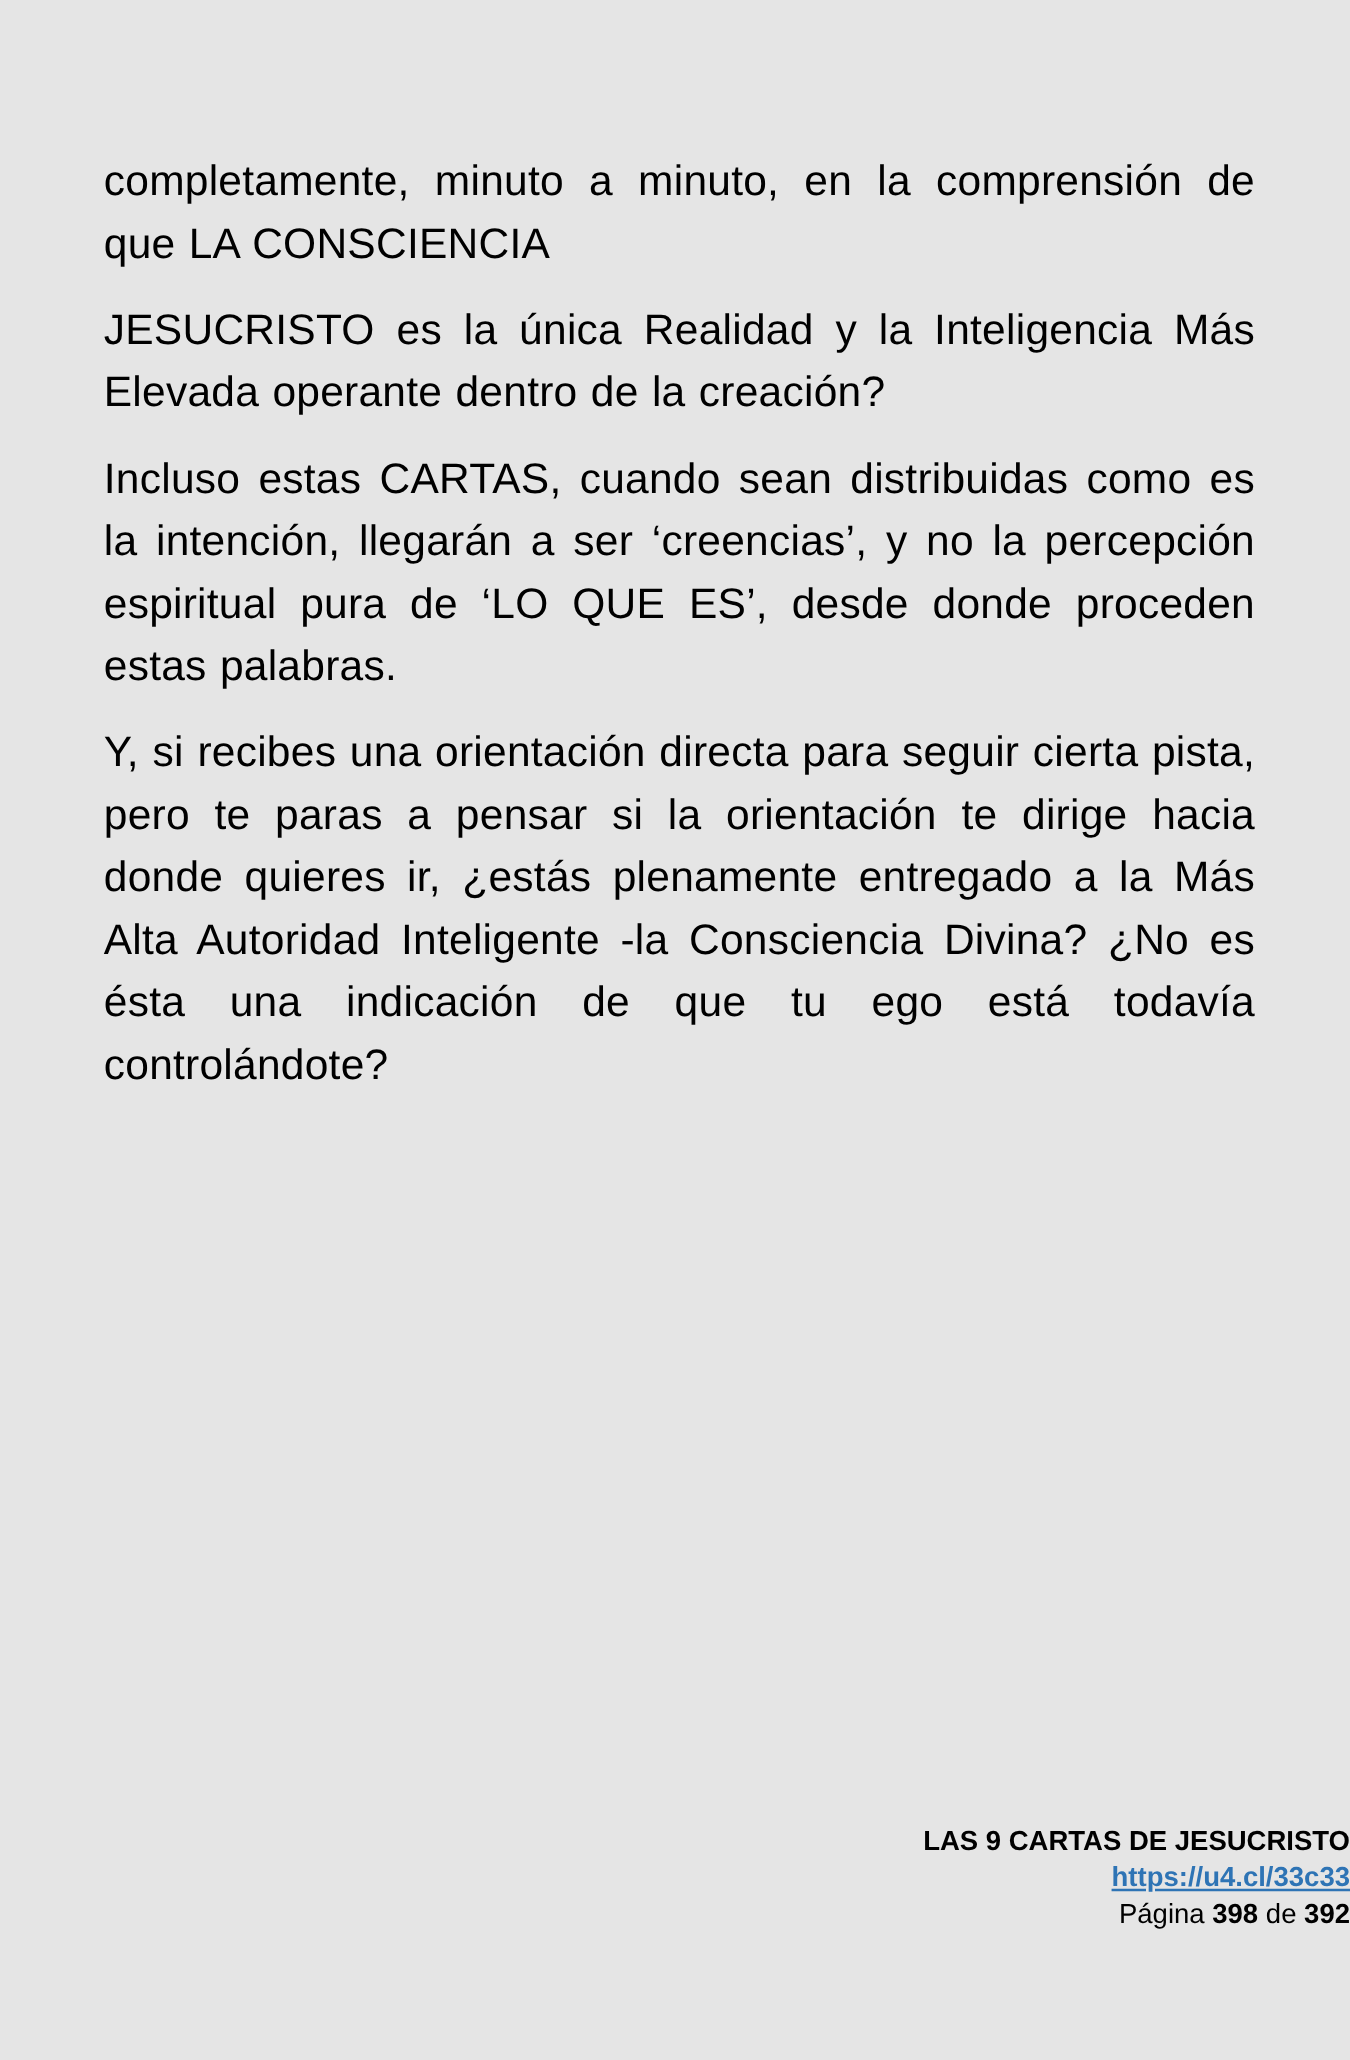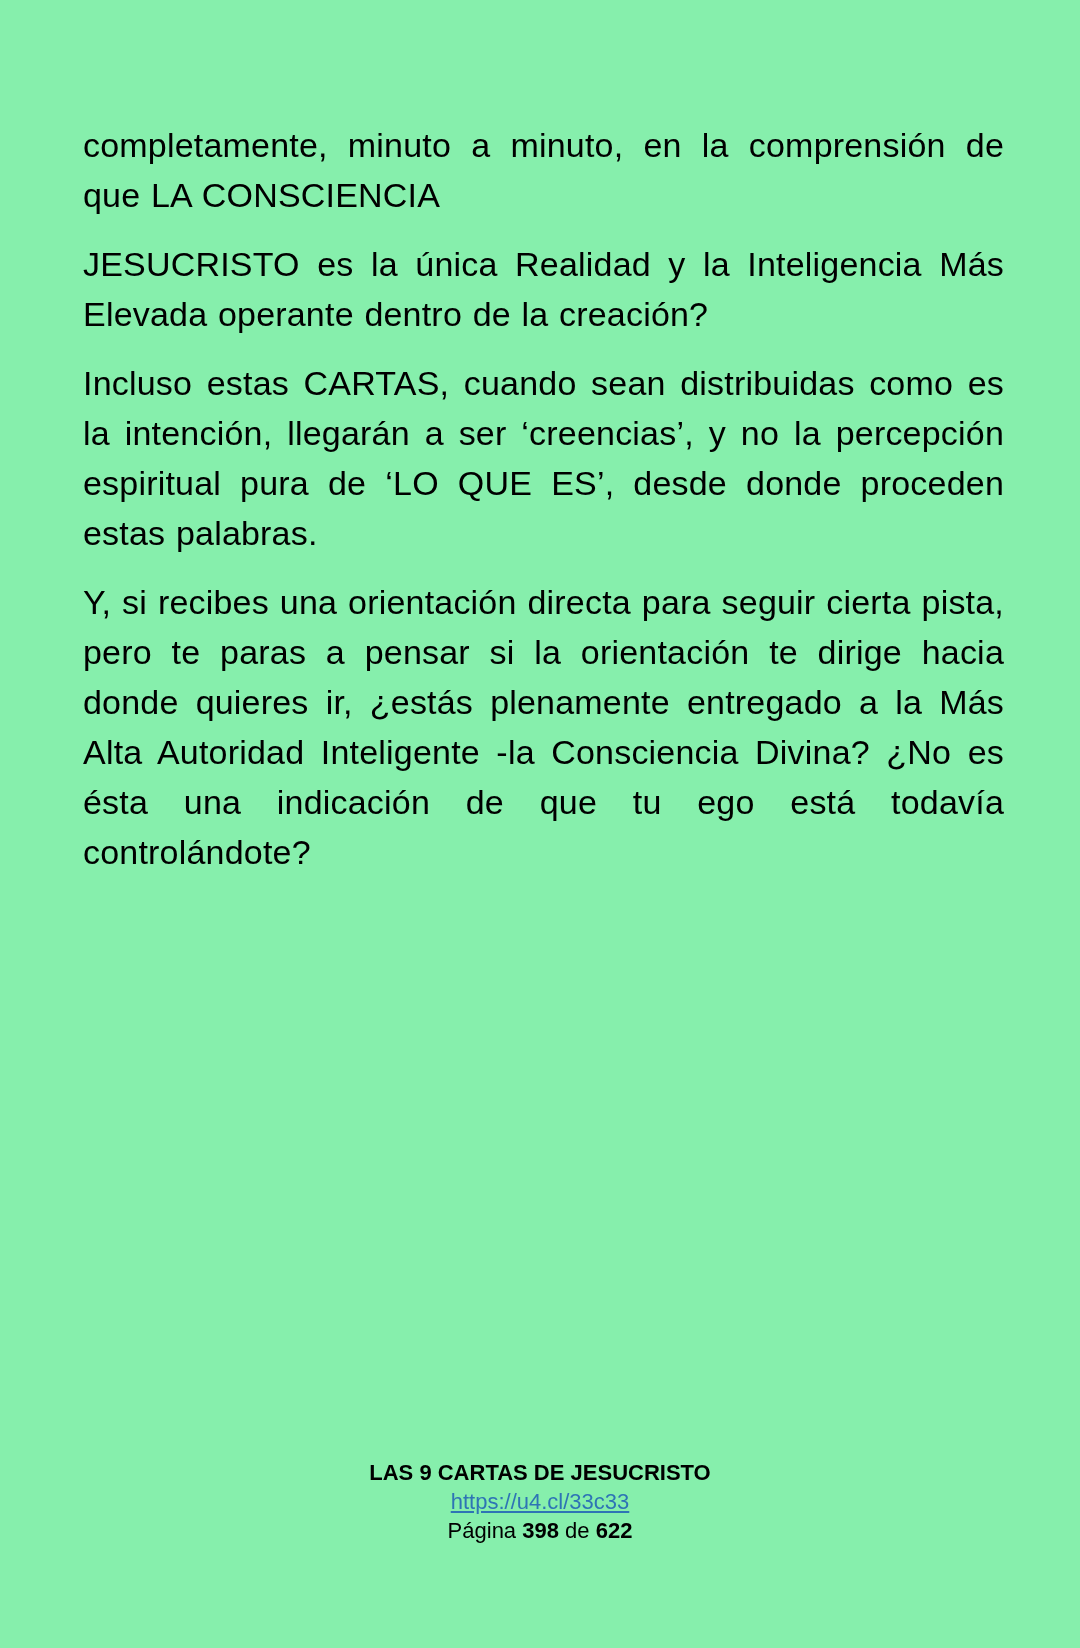--- a/index.html
+++ b/index.html
@@ -4,21 +4,21 @@
 <style>
   html, body {
     margin: 0;
     padding: 0;
     background: #ffffff;
   }
   .page {
     position: relative;
     width: 1080px;
     height: 1648px;
-    background: #86efac;
+    background: #e5e5e5;
     color: #000000;
     font-family: "Liberation Sans", sans-serif;
     overflow: hidden;
     box-sizing: border-box;
   }
   .body-text {
     position: absolute;
     top: 120px;
     left: 83px;
     right: 76px;
@@ -29,30 +29,30 @@
     line-height: 50px;
     text-align: justify;
     letter-spacing: 0.2px;
     word-spacing: 1px;
   }
   .footer {
     position: absolute;
     top: 1458px;
     left: 0;
     right: 0;
-    text-align: center;
+    text-align: right;
     font-size: 22px;
     line-height: 29px;
   }
   .footer-title {
     font-weight: bold;
   }
   .footer-link {
     color: var(--link-color, #2E74B5);
-    font-weight: normal;
+    font-weight: bold;
     text-decoration: underline;
     cursor: pointer;
   }
   .footer-page-line .b {
     font-weight: bold;
   }
 </style>
 </head>
 <body>
 
@@ -67,17 +67,17 @@
 
   <div class="footer">
     <div class="footer-title">LAS 9 CARTAS DE JESUCRISTO</div>
     <div class="footer-link-line">
       <a class="footer-link">https://u4.cl/33c33</a>
     </div>
     <div class="footer-page-line">
       <span>Página</span>
       <span class="b">398</span>
       <span>de</span>
-      <span class="b">622</span>
+      <span class="b">392</span>
     </div>
   </div>
 
 </div>
 
 </body></html>

